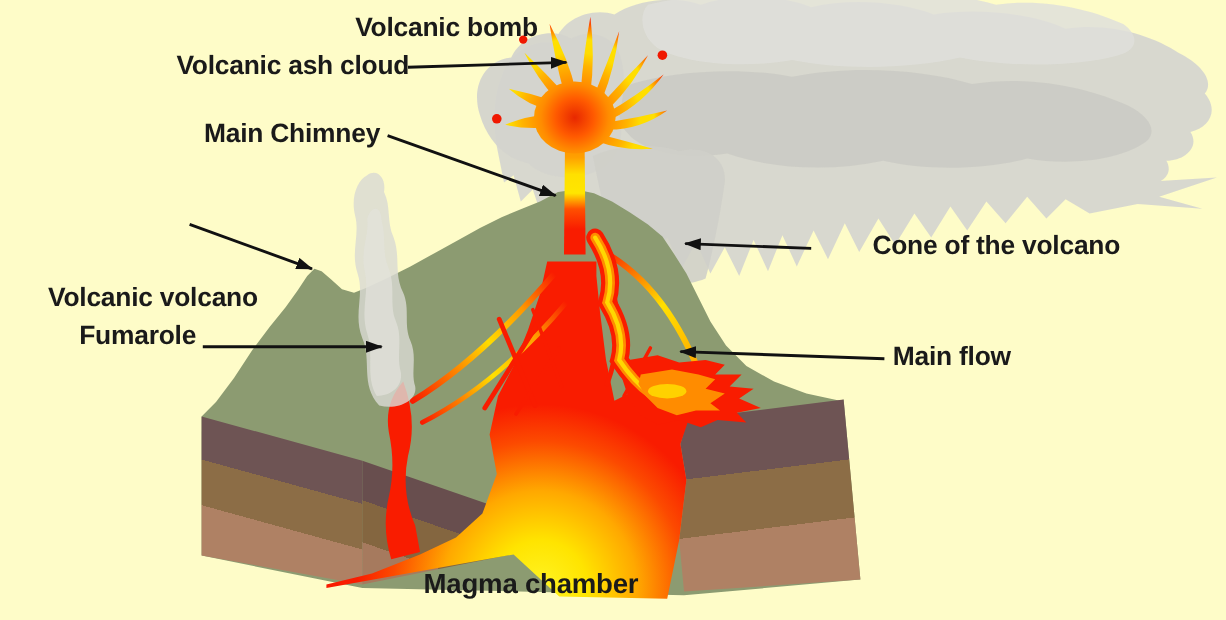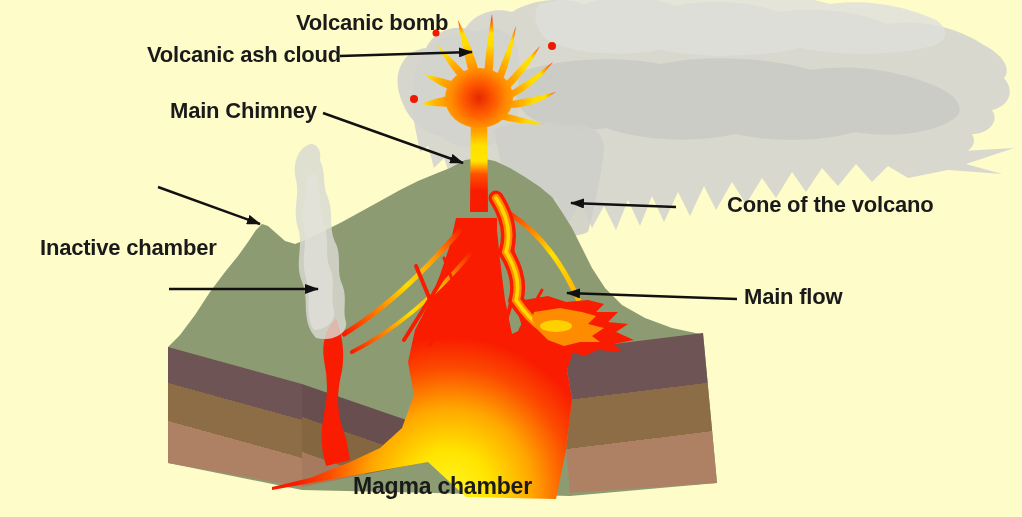--- a/index.html
+++ b/index.html
@@ -235,18 +235,19 @@
     <line x1="158" y1="187" x2="260" y2="224" marker-end="url(#ah)"></line>
     <line x1="169" y1="289" x2="318" y2="289" marker-end="url(#ah)"></line>
     <line x1="676" y1="207" x2="571" y2="203" marker-end="url(#ah)"></line>
     <line x1="737" y1="299" x2="567" y2="293" marker-end="url(#ah)"></line>
   </g>
 </svg>
 
 <div class="lbl bomb">Volcanic bomb</div>
 <div class="lbl chimney">Main Chimney</div>
 <div class="lbl ash">Volcanic ash cloud</div>
-<div class="lbl inactive">Inactive chamber</div>
+<div class="lbl inactive">Volcanic volcano</div>
+<div class="lbl fumarole">Fumarole</div>
 <div class="lbl cone">Cone of the volcano</div>
 <div class="lbl lava">Main flow</div>
 <div class="lbl magma">Magma chamber</div>
 
 </div>
 
 </body></html>

